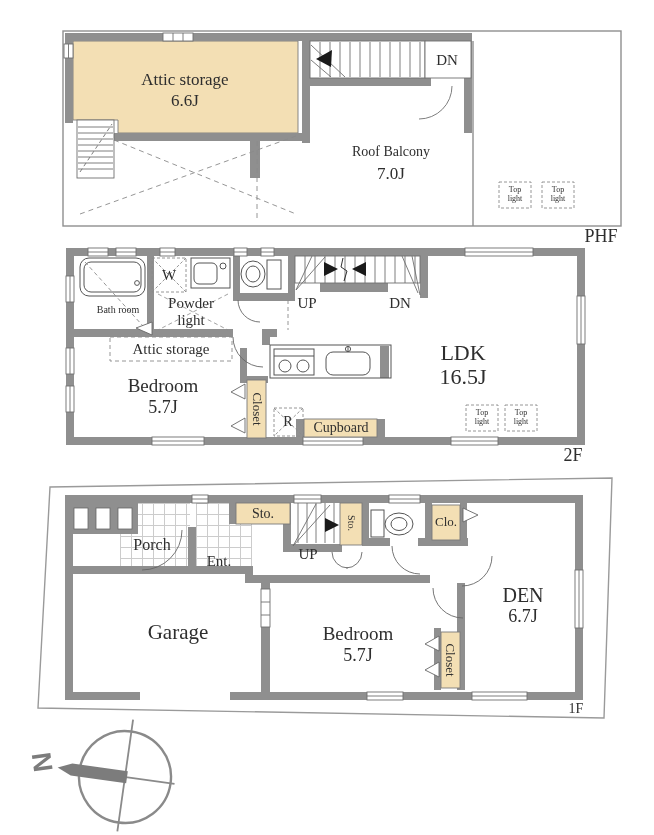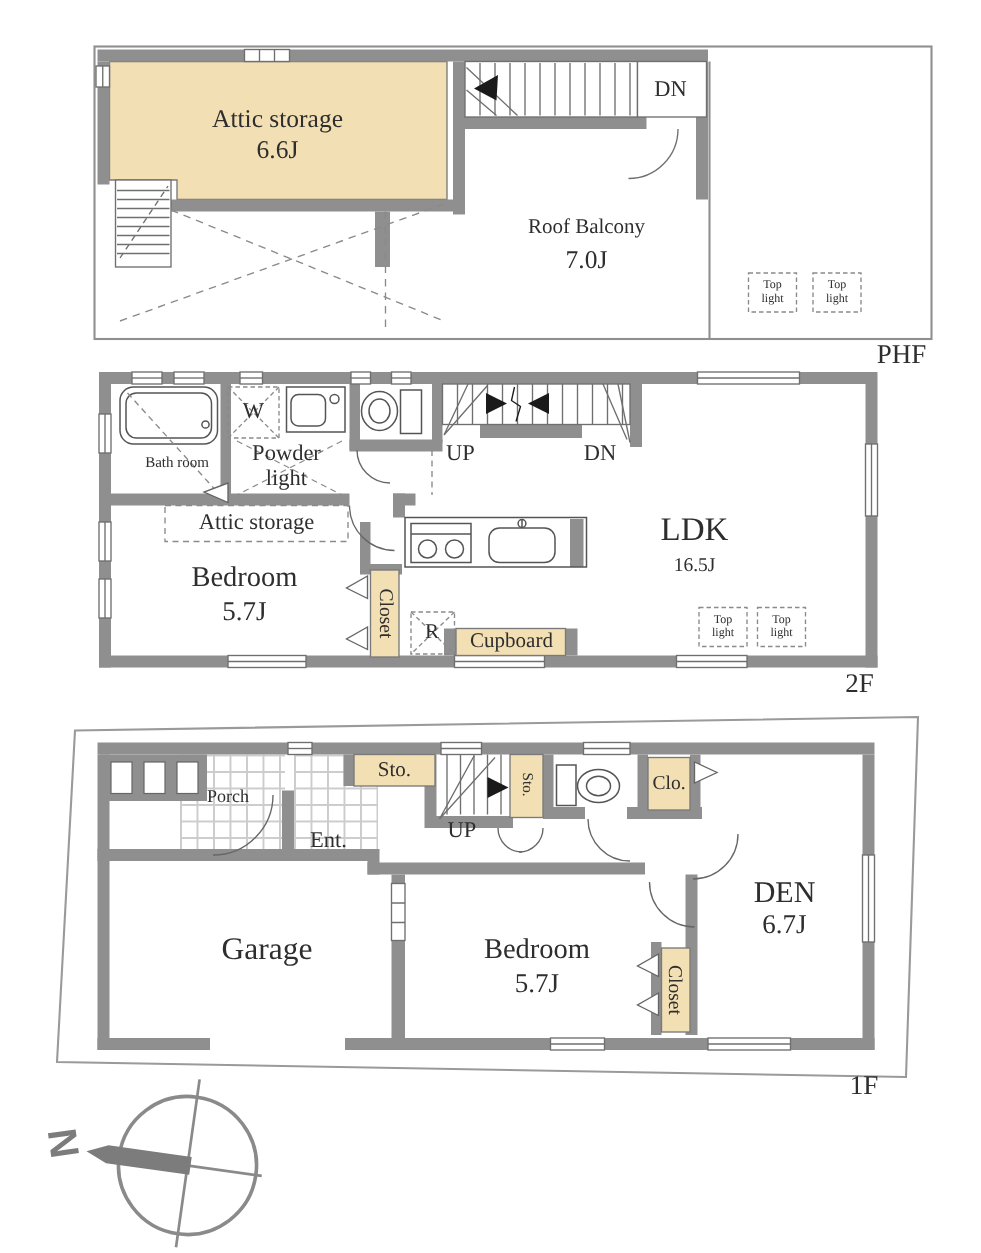--- a/index.html
+++ b/index.html
@@ -302,33 +302,33 @@
   <div class="label wrap" style="left:191px;top:311px;font-size:15px;width:62px">Powder light</div>
   <div class="label" style="left:307px;top:303px;font-size:15px">UP</div>
   <div class="label" style="left:400px;top:303px;font-size:15px">DN</div>
   <div class="label" style="left:171px;top:349px;font-size:15px">Attic storage</div>
   <div class="label" style="left:163px;top:386px;font-size:19px">Bedroom</div>
   <div class="label" style="left:163px;top:408px;font-size:18px">5.7J</div>
   <div class="label vert" style="left:257px;top:409px;font-size:13px">Closet</div>
   <div class="label" style="left:288px;top:422px;font-size:14px">R</div>
   <div class="label" style="left:341px;top:428px;font-size:14px">Cupboard</div>
   <div class="label" style="left:463px;top:353px;font-size:22px">LDK</div>
-  <div class="label" style="left:463px;top:377px;font-size:13px">16.5J</div>
+  <div class="label" style="left:463px;top:377px;font-size:22px">16.5J</div>
   <div class="label wrap" style="left:482px;top:418px;font-size:8px;width:26px">Top light</div>
   <div class="label wrap" style="left:521px;top:418px;font-size:8px;width:26px">Top light</div>
   <div class="label" style="left:573px;top:456px;font-size:18px">2F</div>
 
-  <div class="label" style="left:152px;top:531px;font-size:12px">Porch</div>
+  <div class="label" style="left:152px;top:545px;font-size:16px">Porch</div>
   <div class="label" style="left:219px;top:561px;font-size:15px">Ent.</div>
   <div class="label" style="left:263px;top:514px;font-size:14px">Sto.</div>
   <div class="label vert" style="left:351px;top:523px;font-size:10px">Sto.</div>
   <div class="label" style="left:308px;top:554px;font-size:15px">UP</div>
   <div class="label" style="left:446px;top:522px;font-size:13px">Clo.</div>
   <div class="label" style="left:523px;top:595px;font-size:20px">DEN</div>
   <div class="label" style="left:523px;top:617px;font-size:18px">6.7J</div>
   <div class="label" style="left:178px;top:633px;font-size:21px">Garage</div>
   <div class="label" style="left:358px;top:634px;font-size:19px">Bedroom</div>
   <div class="label" style="left:358px;top:656px;font-size:18px">5.7J</div>
   <div class="label vert" style="left:450px;top:660px;font-size:13px">Closet</div>
-  <div class="label" style="left:576px;top:724px;font-size:18px">1F</div>
+  <div class="label" style="left:576px;top:709px;font-size:14px">1F</div>
 
   <div class="north" style="left:43px;top:762px;font-size:27px">N</div>
 </div>
 
 </body></html>

